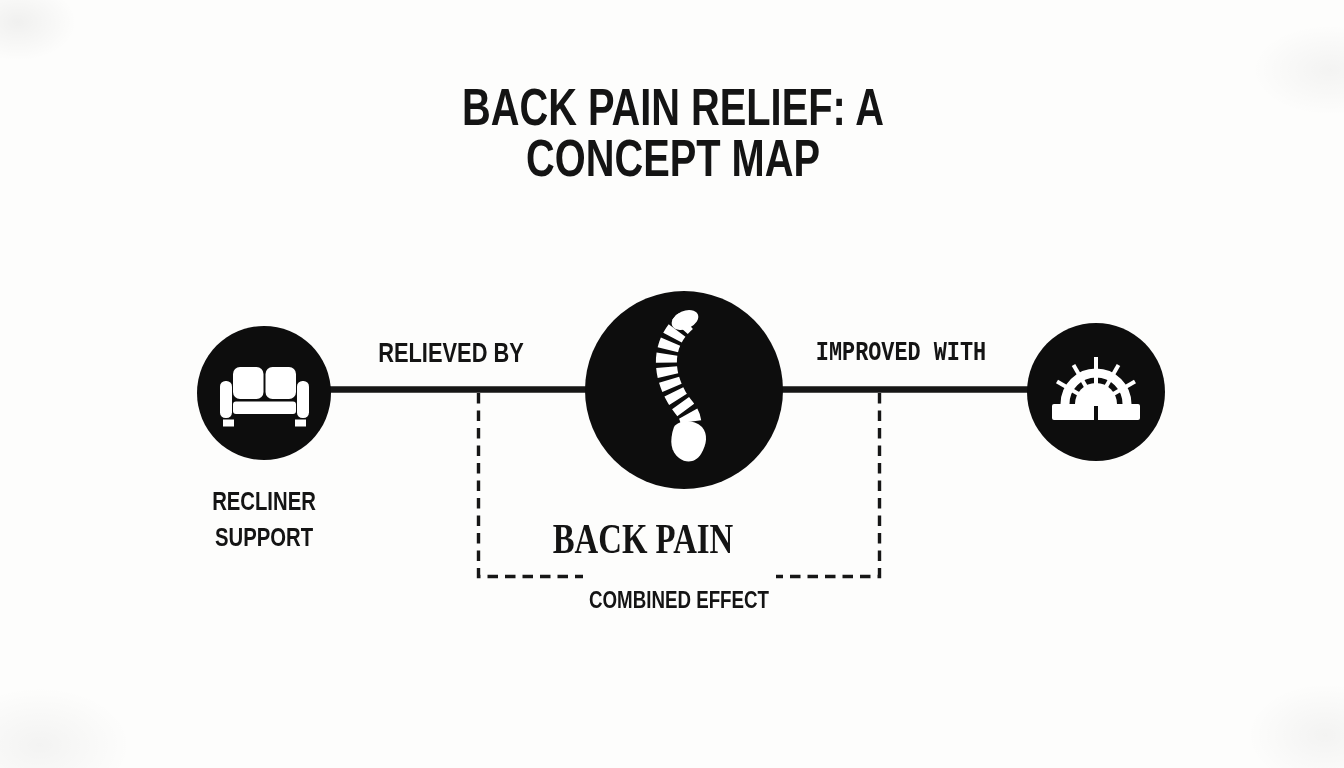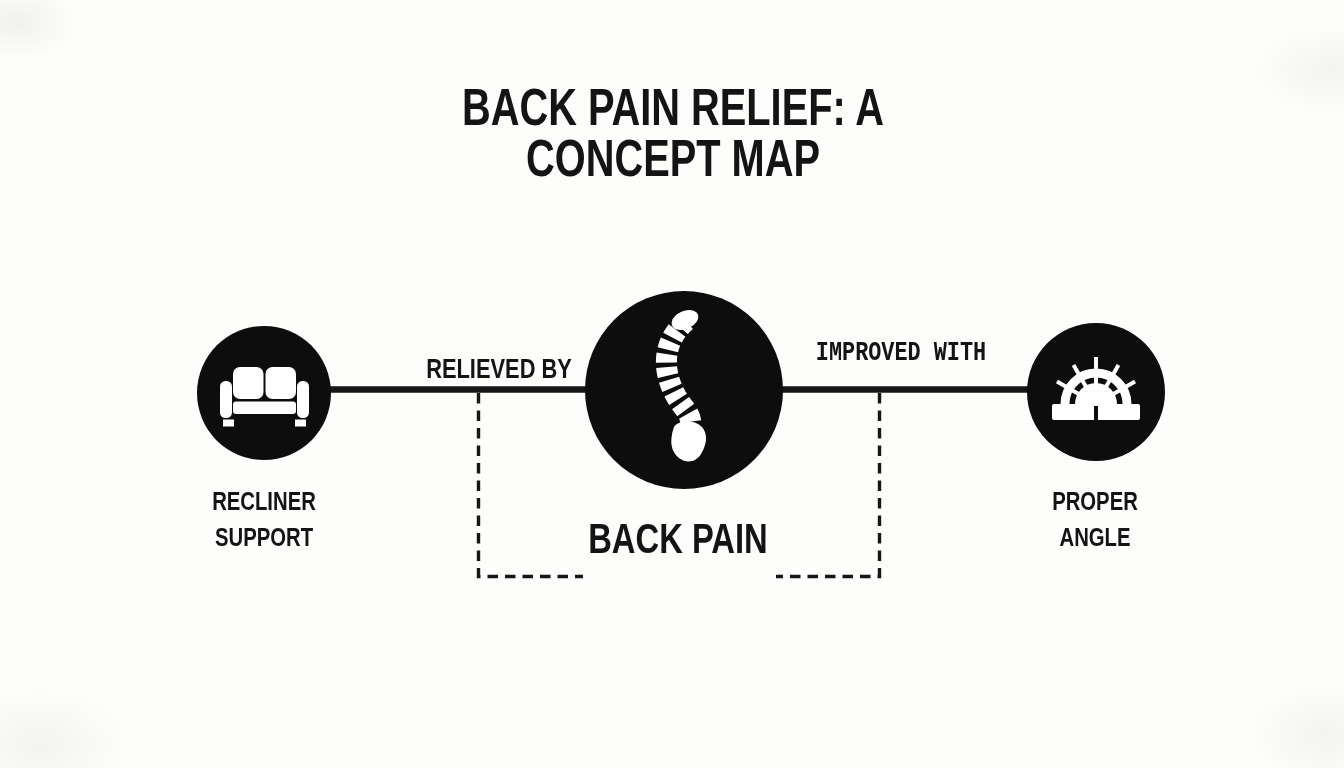--- a/index.html
+++ b/index.html
@@ -15,26 +15,26 @@
     color:#141414;
   }
   .art{position:absolute;left:0;top:0;}
   .label{
     position:absolute;transform:translateX(-50%);
     text-align:center;font-weight:700;line-height:1;white-space:nowrap;color:#141414;
   }
   .cx{display:inline-block;transform:scaleX(0.78);transform-origin:50% 50%;white-space:pre-line;}
   .title-label{top:82px;left:673px;font-size:51px;}
   .edge-label{top:339px;font-size:28px;}
-  .edge-left{left:499px;margin-top:16px;}
+  .edge-left{left:451px;}
   .edge-right{left:901px;font-family:Liberation Mono, monospace;}
   .node-label-sm{top:483px;font-size:26px;line-height:36px;}
   .node-left{left:264px;}
   .node-right{left:1095px;}
-  .node-label-lg{top:518px;left:678px;font-size:42px;}
+  .node-label-lg{top:518px;left:643px;font-size:42px;font-family:Liberation Serif, serif;}
   .combined-label{top:588px;left:679px;font-size:24px;}
 </style>
 </head>
 <body>
 
 <div class="stage">
 
   <svg class="art" width="1344" height="768" viewBox="0 0 1344 768">
 
     <line x1="264" y1="389.5" x2="1096" y2="389.5" stroke="#161616" stroke-width="6.5"></line>
@@ -92,19 +92,18 @@
 
   <div class="label node-label-sm node-left">
     <span class="cx">RECLINER
 SUPPORT</span>
   </div>
 
   <div class="label node-label-lg">
     <span class="cx">BACK PAIN</span>
   </div>
 
-  <div class="label node-label-sm node-right">
-    <span class="cx">PROPER
-ANGLE</span>
+
+  <div class="label combined-label">
+    <span class="cx">COMBINED EFFECT</span>
   </div>
-
 
 </div>
 
 </body></html>

